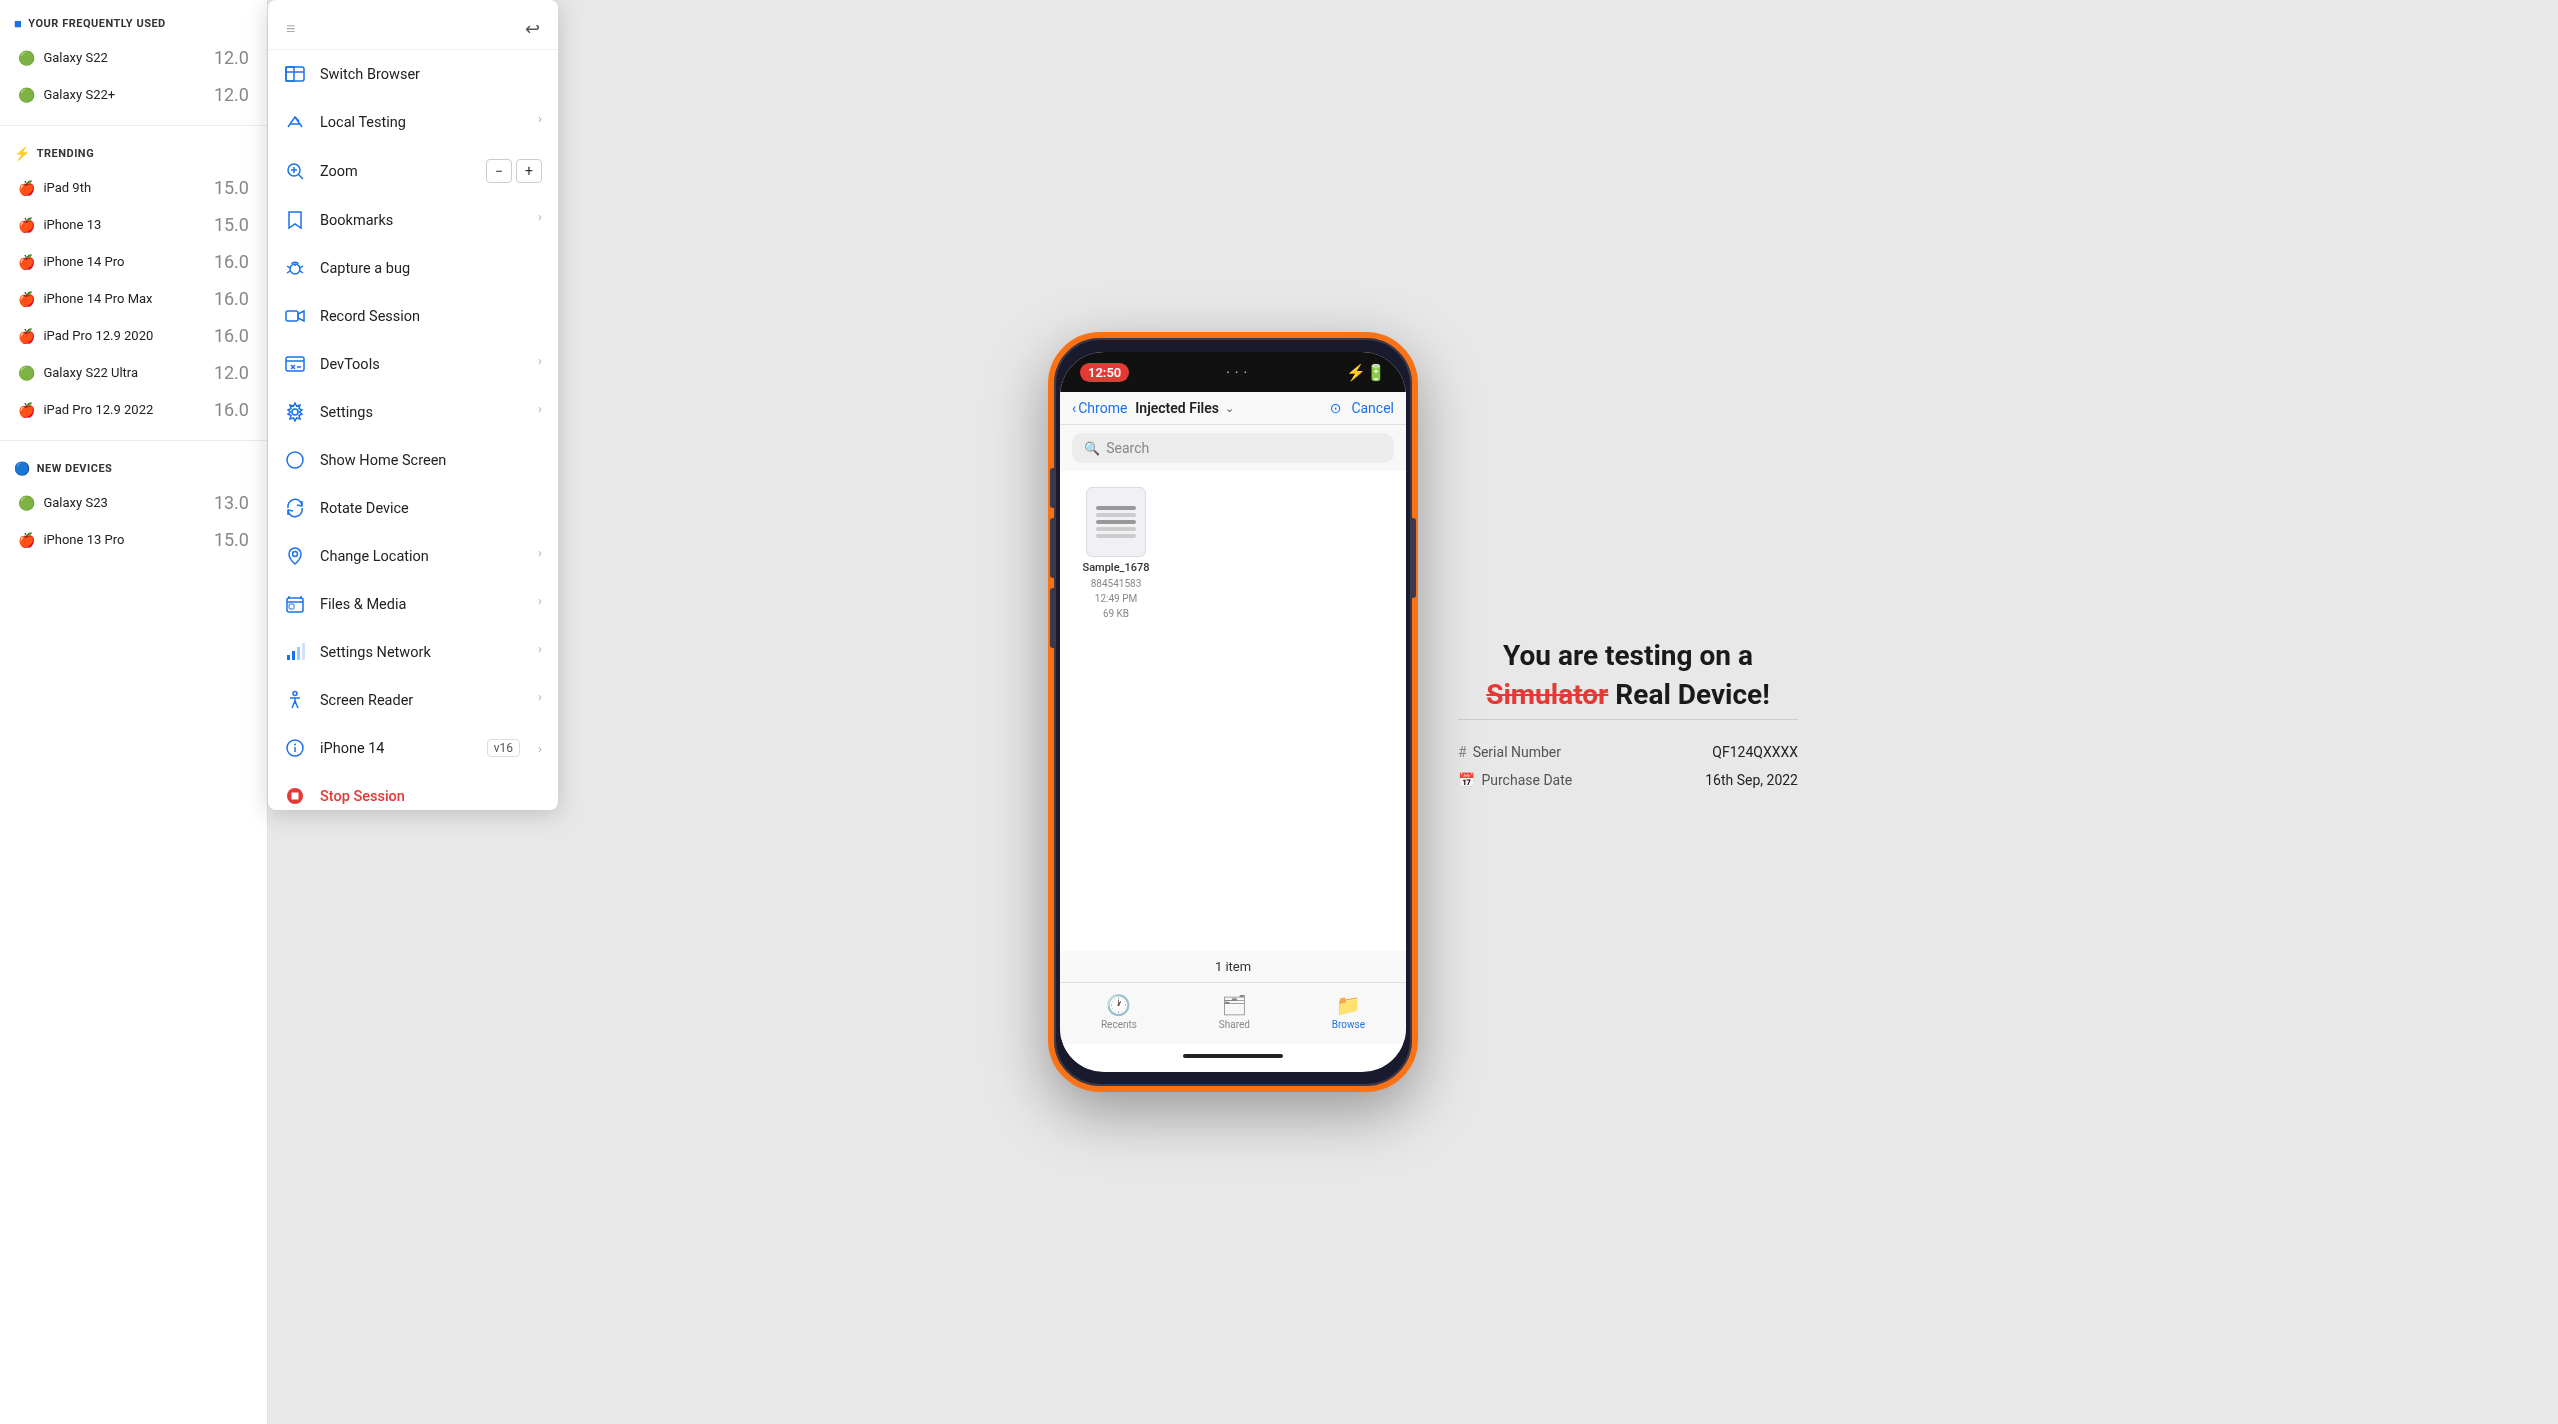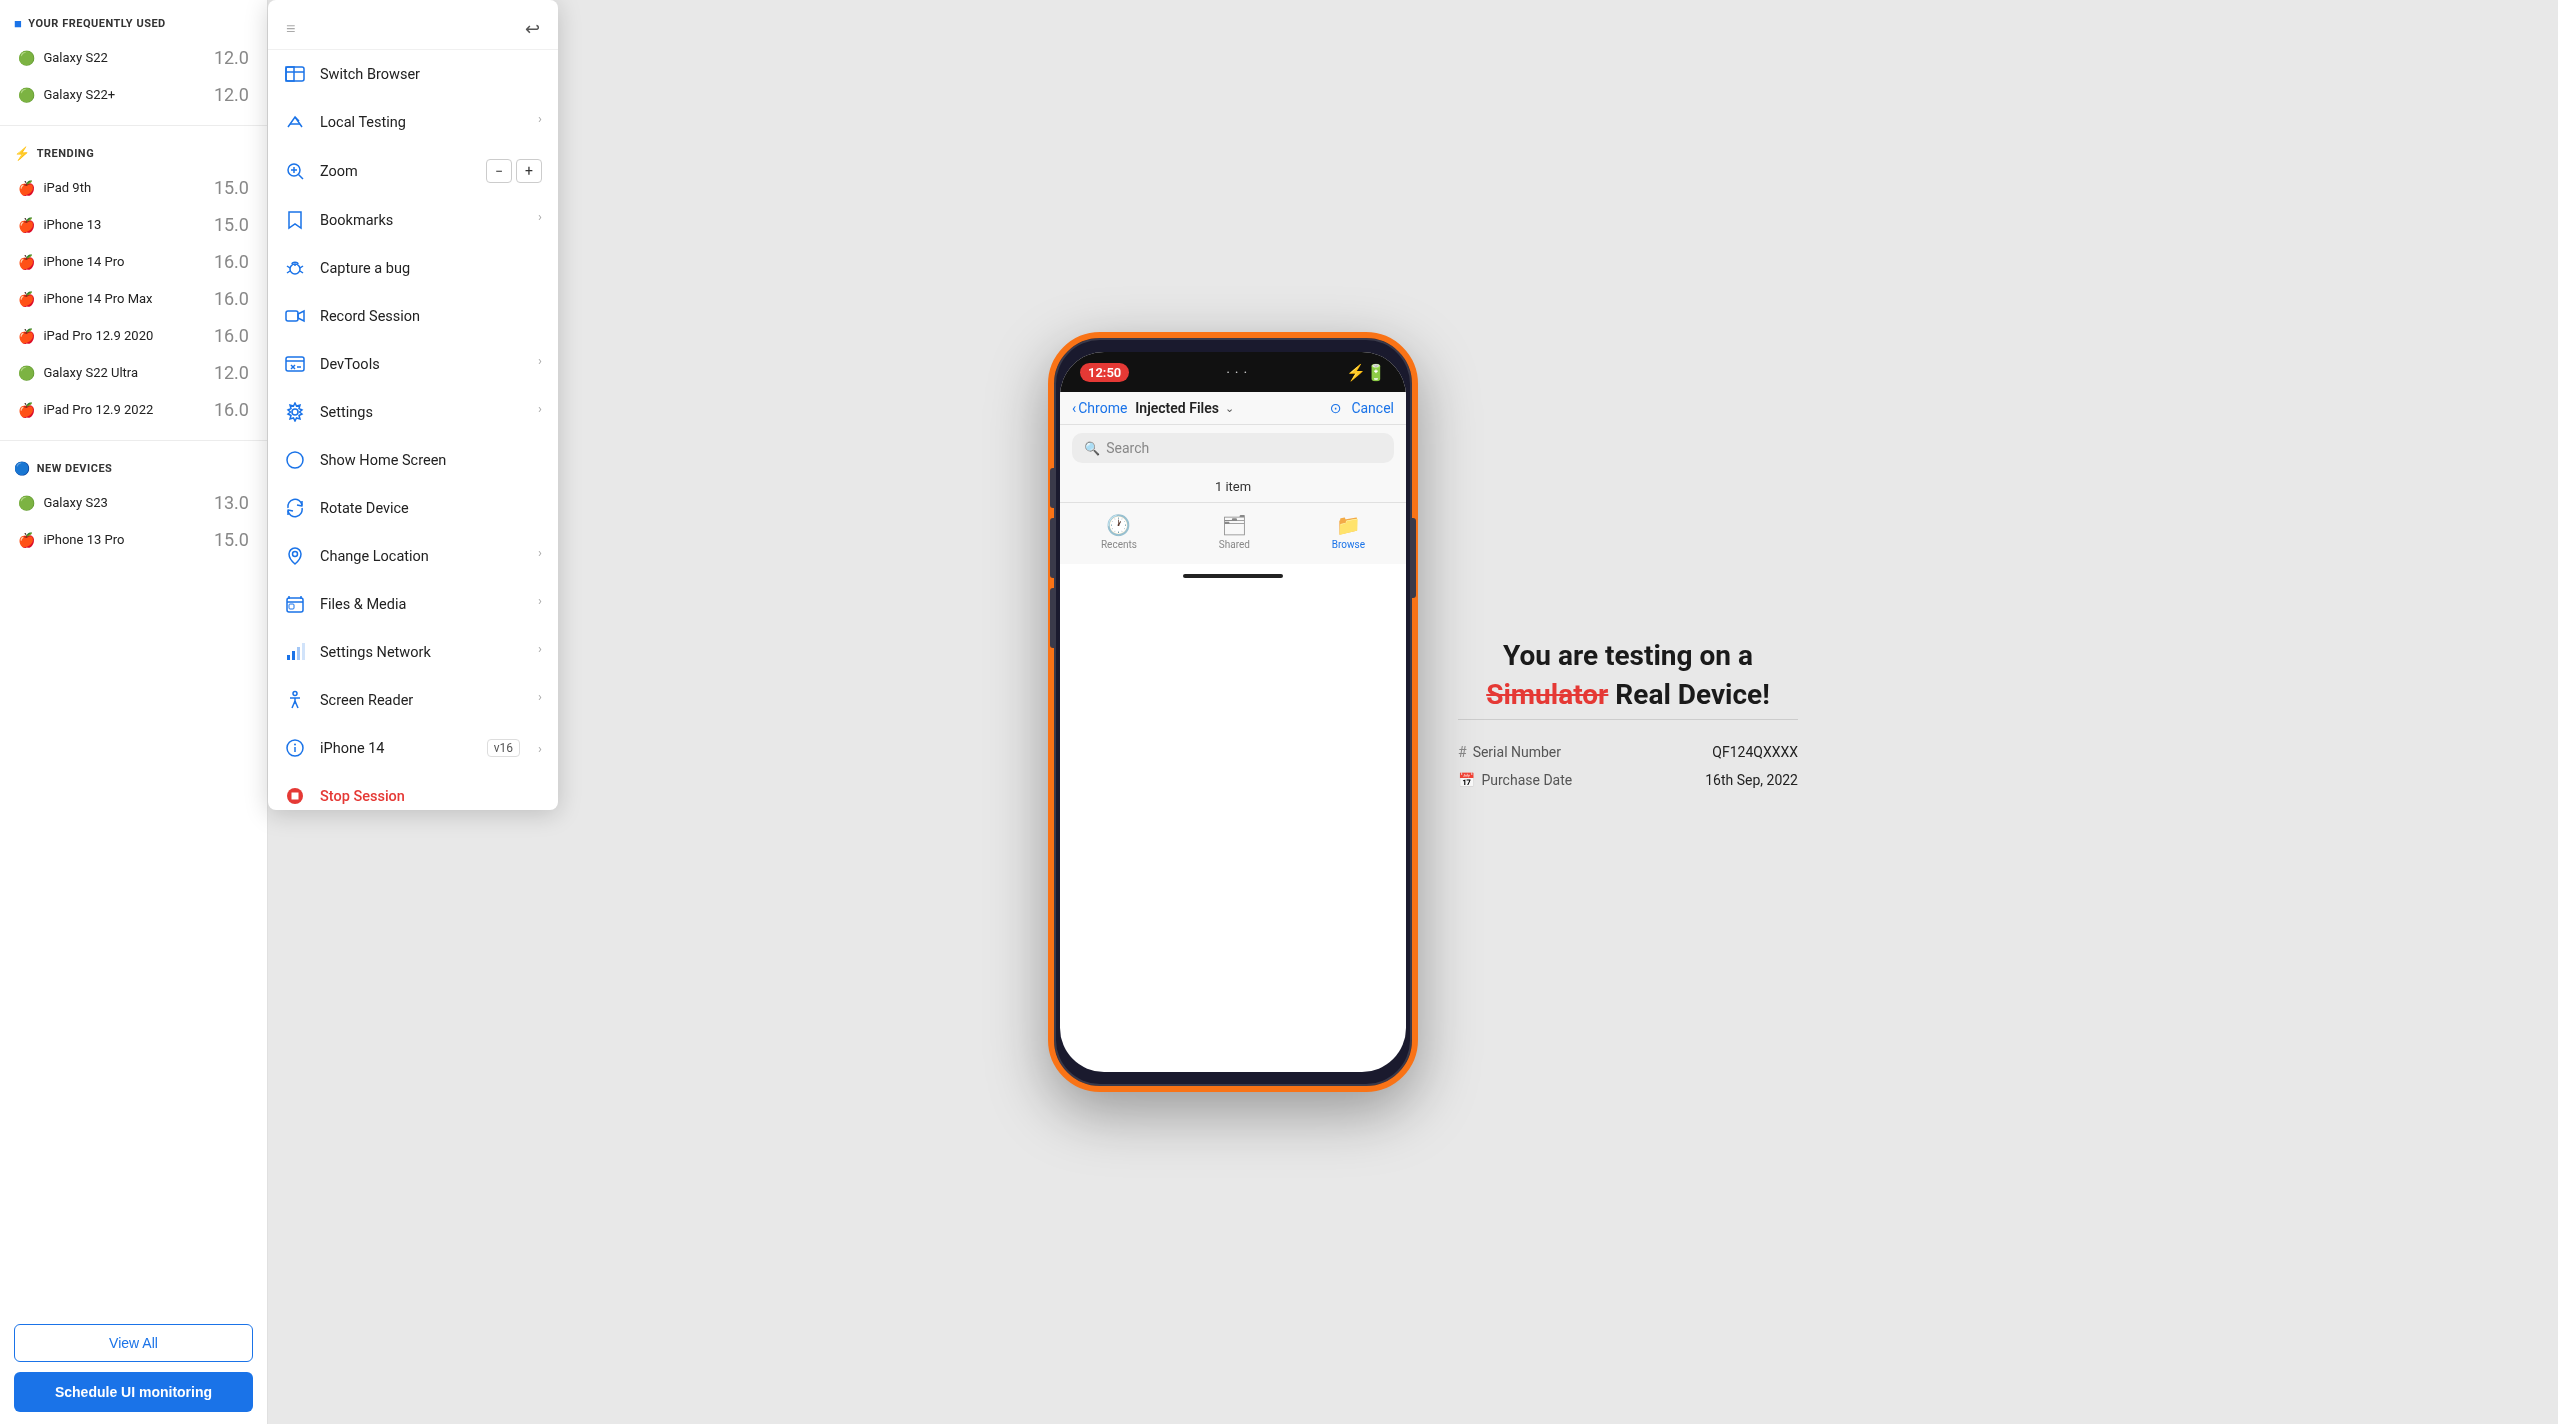--- a/index.html
+++ b/index.html
@@ -490,24 +490,20 @@
         </div>
         <div class="device-item">
           <div class="device-left">
             <span class="device-icon apple">🍎</span>
             <span>iPhone 13 Pro</span>
           </div>
           <span class="device-version">15.0</span>
         </div>
       </div>
   </div>
-  <div class="sidebar-bottom">
-    <button class="view-all-btn">View All</button>
-    <button class="schedule-btn">Schedule UI monitoring</button>
-  </div>
 </div>
 
 <div class="main">
 
   <div class="dropdown-menu">
     <div class="dropdown-header">
       <span class="drag-handle">≡</span>
       <span class="close-btn">↩</span>
     </div>
 
@@ -775,20 +771,35 @@
           </div>
         </div>
 
         <div class="search-bar-area">
           <div class="search-bar">
             <span class="search-icon">🔍</span>
             <span>Search</span>
           </div>
         </div>
 
+        <div class="file-area">
+          <div class="file-item">
+            <div class="file-thumbnail">
+              <div class="file-line dark"></div>
+              <div class="file-line"></div>
+              <div class="file-line dark"></div>
+              <div class="file-line"></div>
+              <div class="file-line"></div>
+            </div>
+            <div class="file-name">Sample_1678</div>
+            <div class="file-meta">884541583</div>
+            <div class="file-meta">12:49 PM</div>
+            <div class="file-meta">69 KB</div>
+          </div>
+        </div>
 
         <div class="items-count">1 item</div>
 
         <div class="tab-bar">
           <div class="tab-item">
             <span class="tab-icon">🕐</span>
             <span>Recents</span>
           </div>
           <div class="tab-item">
             <span class="tab-icon">🗂</span>

